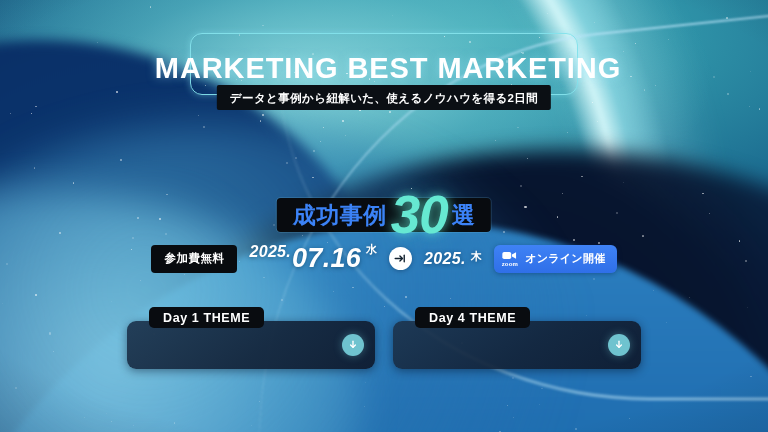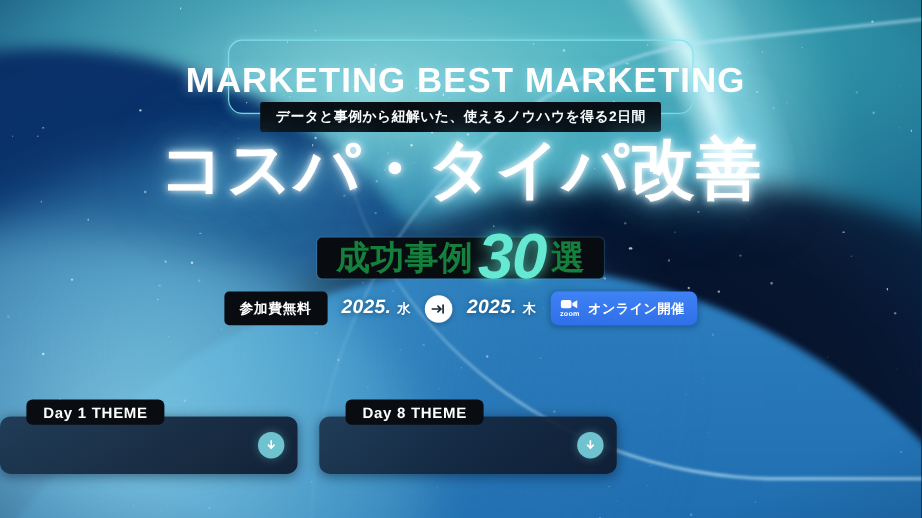--- a/index.html
+++ b/index.html
@@ -197,22 +197,22 @@
     transform:translateX(-50%);
     background:#080b0f;
     border-radius:4px;
     height:34px;
     padding:0 16px;
     display:flex; align-items:center;
     gap:2px;
     box-shadow:0 0 0 1px rgba(120,200,225,.18);
   }
   .count-badge .cb-text{
-    color:#15803d;
-    font-size:28px;
+    color:#3b82f6;
+    font-size:23px;
     font-weight:bold;
     letter-spacing:.5px;
     position:relative; top:0px;font-family:Liberation Mono, monospace;
   }
   .count-badge .cb-num{
     color:#66e9d2;
     font-size:53px;
     font-weight:bold;
     font-style:italic;
     line-height:1;
@@ -233,21 +233,21 @@
     background:#080b0f;
     color:#ffffff;
     border-radius:4px;
     height:28px;
     padding:0 13px;
     display:flex; align-items:center;
     font-size:11.5px; font-weight:bold;
     letter-spacing:.5px;
   }
   .date{
-    display:flex; align-items:flex-end;
+    display:flex; align-items:flex-start;
     color:#ffffff;
     text-shadow:0 1px 4px rgba(0,40,70,.5);
   }
   .date .yr{
     font-size:16px; font-weight:bold; font-style:italic;
     letter-spacing:.3px;
   }
   .date .md{
     font-size:27px; font-weight:bold; font-style:italic;
     letter-spacing:.3px;
@@ -288,22 +288,22 @@
   }
   .zoom-badge .zb-text{
     color:#ffffff;
     font-size:11px; font-weight:bold;
     letter-spacing:.3px;
   }
 
   
   .cards{
     position:absolute;
-    left:0; right:0; top:347px;
-    display:flex; 
+    left:0; right:0; top:321px;
+    display:flex; justify-content:center;
     gap:18px;
   }
   .card{
     position:relative;
     width:248px; height:48px;
     border-radius:9px;
     background:linear-gradient(145deg, rgba(28,52,78,.92) 0%, rgba(18,34,56,.92) 55%, rgba(14,26,46,.94) 100%);
     box-shadow:0 2px 10px rgba(0,12,30,.45);
     display:flex; align-items:center;
     padding:0 40px 0 13px;
@@ -512,36 +512,36 @@
 
     <div class="title-frame"></div>
 
 
     <div class="main-title">MARKETING BEST MARKETING</div>
 
     <div class="subtitle-band">
       <span>データと事例から紐解いた、使えるノウハウを得る2日間</span>
     </div>
 
-    <div class="headline">コスパ・タイパ改善</div>
 
     <div class="count-badge">
       <span class="cb-text">成功事例</span>
       <span class="cb-num">30</span>
       <span class="cb-text">選</span>
     </div>
 
     <div class="date-row">
 
       <div class="free-badge">
         <span>参加費無料</span>
       </div>
 
       <div class="date">
         <span class="yr">2025.</span>
+        <span class="md">07.16</span>
         <span class="dow">水</span>
       </div>
 
       <div class="arrow-circle">
         <svg width="13" height="13" viewBox="0 0 16 16" aria-hidden="true">
           <path d="M1.5 8 H10" stroke="#12212e" stroke-width="1.7" stroke-linecap="round" fill="none"></path>
           <path d="M7.3 5 L10.4 8 L7.3 11" stroke="#12212e" stroke-width="1.7" stroke-linecap="round" stroke-linejoin="round" fill="none"></path>
           <path d="M12.6 4 V12" stroke="#12212e" stroke-width="1.7" stroke-linecap="round" fill="none"></path>
         </svg>
       </div>
@@ -573,21 +573,21 @@
         <div class="card-dl">
           <svg width="12" height="12" viewBox="0 0 16 16" aria-hidden="true">
             <path d="M8 3 V11" stroke="#ffffff" stroke-width="1.8" stroke-linecap="round" fill="none"></path>
             <path d="M4.8 7.9 L8 11.2 L11.2 7.9" stroke="#ffffff" stroke-width="1.8" stroke-linecap="round" stroke-linejoin="round" fill="none"></path>
           </svg>
         </div>
       </div>
 
       <div class="card">
         <div class="card-tag">
-          <span>Day 8 THEME</span>
+          <span>Day 4 THEME</span>
         </div>
         <div class="card-dl">
           <svg width="12" height="12" viewBox="0 0 16 16" aria-hidden="true">
             <path d="M8 3 V11" stroke="#ffffff" stroke-width="1.8" stroke-linecap="round" fill="none"></path>
             <path d="M4.8 7.9 L8 11.2 L11.2 7.9" stroke="#ffffff" stroke-width="1.8" stroke-linecap="round" stroke-linejoin="round" fill="none"></path>
           </svg>
         </div>
       </div>
 
     </div>

